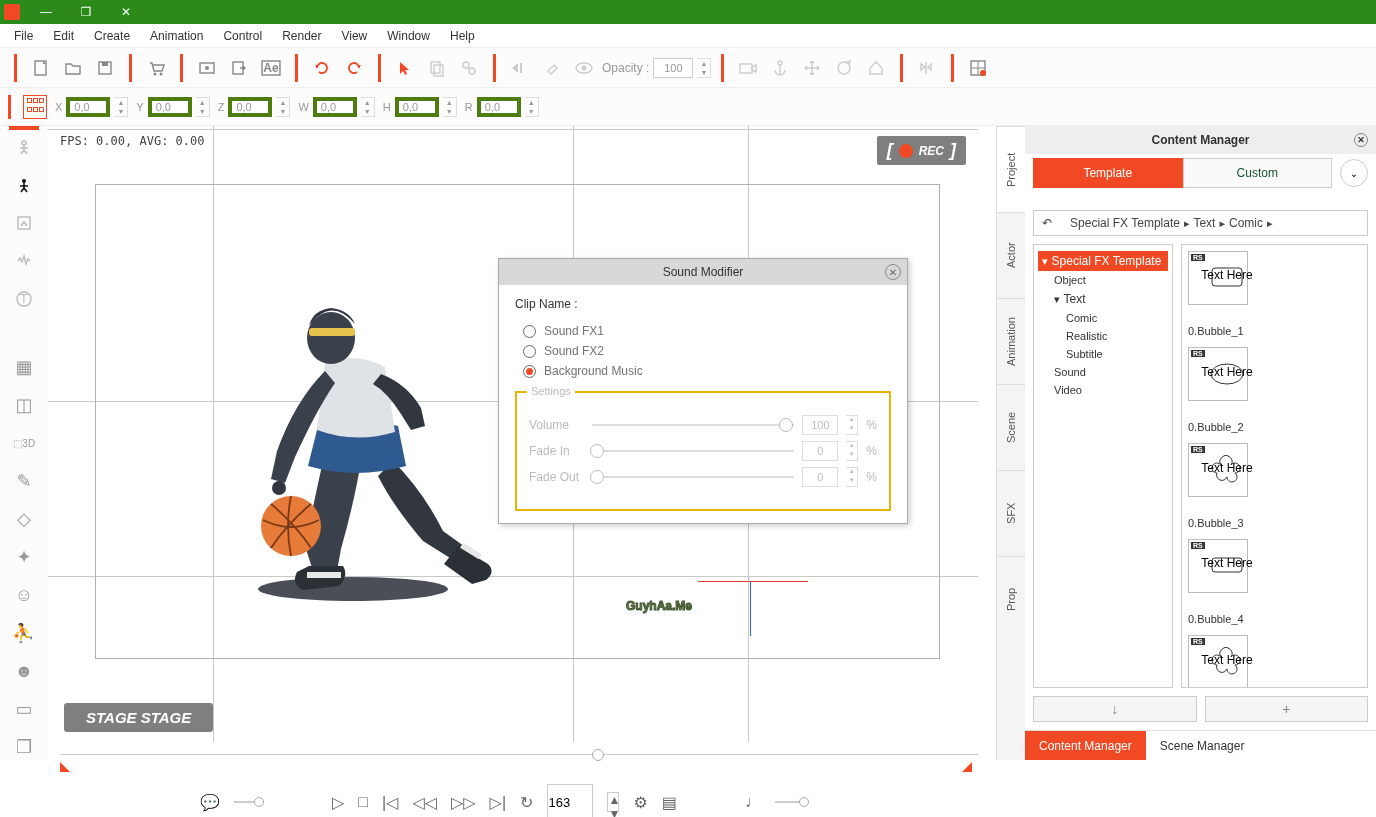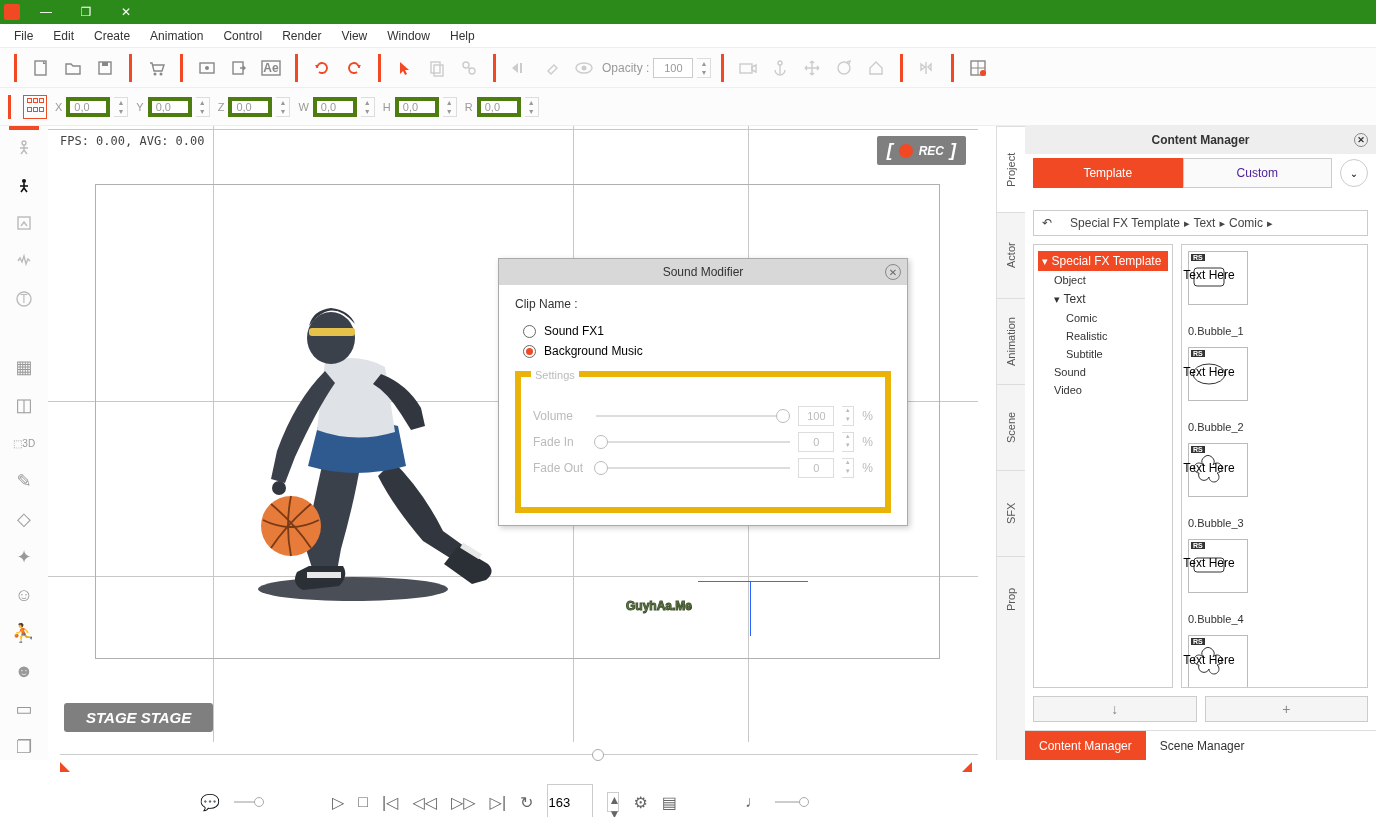--- a/index.html
+++ b/index.html
@@ -38,56 +38,56 @@
 .cg-h{position:absolute;left:0;right:18px;height:1px;background:#c8c8c8}
 .cg-v{position:absolute;top:0;bottom:18px;width:1px;background:#c8c8c8}
 .safe-frame{position:absolute;border:1px solid #b0b0b0}
 .cross-red{position:absolute;width:100px;height:1px;background:#e53935}
 .cross-blue{position:absolute;width:1px;height:50px;background:#2962ff}
 .dialog{position:absolute;top:132px;left:450px;width:410px;background:#fff;border:1px solid #aaa;box-shadow:2px 2px 6px rgba(0,0,0,0.2)}
 .dlg-title{height:26px;background:#d8d8d8;display:flex;align-items:center;justify-content:center;position:relative;font-size:12px;color:#333}
 .dlg-close{position:absolute;right:6px;width:16px;height:16px;border:1px solid #888;border-radius:50%;display:flex;align-items:center;justify-content:center;font-size:10px;color:#666}
 .dlg-body{padding:12px 16px}
 .dlg-body .label{font-size:12px;color:#333;margin-bottom:10px}
-.radio-row{display:flex;align-items:center;gap:8px;padding:3px 8px;font-size:12px;color:#000000}
+.radio-row{display:flex;align-items:center;gap:8px;padding:3px 8px;font-size:12px;color:#737373}
 .radio{width:13px;height:13px;border:1px solid #666;border-radius:50%;display:flex;align-items:center;justify-content:center}
 .radio.checked::after{content:"";width:7px;height:7px;background:#f04923;border-radius:50%}
-.settings-box{border:6px solid #eab308;margin-top:10px;padding:23px 12px;position:relative}
+.settings-box{border:2px solid #eab308;margin-top:10px;padding:16px 12px;position:relative}
 .settings-box .legend{position:absolute;top:-8px;left:10px;background:#fff;padding:0 4px;font-size:11px;color:#bbb}
 .slider-row{display:flex;align-items:center;gap:8px;margin:6px 0;color:#bbb;font-size:11px}
 .slider-row .sl-label{width:55px}
 .slider-track{flex:1;height:2px;background:#ddd;position:relative}
 .slider-thumb{width:14px;height:14px;background:#fff;border:1px solid #bbb;border-radius:50%;position:absolute;top:-6px}
 .slider-row input{width:36px;height:20px;border:1px solid #ddd;text-align:center;color:#bbb;font-size:11px}
 .slider-row .spin2{width:12px;height:20px;border:1px solid #ddd;border-left:none;display:flex;flex-direction:column}
 .slider-row .spin2 div{flex:1;font-size:6px;color:#bbb;text-align:center}
 .watermark{position:absolute;bottom:120px;right:30px;pointer-events:none;opacity:0.9}
 .right-panel{width:380px;background:#fff;border-left:1px solid #ddd;display:flex}
 .side-tabs{width:28px;background:#f4f4f4;display:flex;flex-direction:column}
 .side-tab{flex:0 0 86px;writing-mode:vertical-rl;transform:rotate(180deg);display:flex;align-items:center;justify-content:center;font-size:11px;color:#555;border-bottom:1px solid #ddd;cursor:default}
 .side-tab.active{background:#fff}
 .panel-body{flex:1;display:flex;flex-direction:column}
 .panel-header{height:28px;background:#eee;display:flex;align-items:center;justify-content:center;font-size:12px;font-weight:bold;color:#333;position:relative}
 .panel-header .x{position:absolute;right:8px;width:14px;height:14px;border:1px solid #888;border-radius:50%;display:flex;align-items:center;justify-content:center;font-size:9px}
 .top-tabs{display:flex;height:30px;margin:4px 8px 14px}
 .top-tab{flex:1;display:flex;align-items:center;justify-content:center;font-size:12px;border:1px solid #ccc}
 .top-tab.active{background:#f04923;color:#fff;border-color:#f04923}
-.top-tab:not(.active){background:#fafafa;color:#4c1d95}
+.top-tab:not(.active){background:#fafafa;color:#14532d}
 .expand-btn{width:28px;height:28px;margin:5px 8px 0 0;border:1px solid #ccc;border-radius:50%;display:flex;align-items:center;justify-content:center;font-size:10px}
 .top-tabs-wrap{display:flex;align-items:flex-start}
 .breadcrumb{margin:8px;border:1px solid #ccc;height:26px;display:flex;align-items:center;padding:0 8px;font-size:11px;color:#444;gap:4px}
 .content-split{flex:1;display:flex;margin:0 8px 8px;gap:8px;overflow:hidden}
 .tree{width:140px;border:1px solid #ccc;padding:6px 4px;overflow:auto}
 .tree-item{padding:3px 4px;font-size:11px;color:#333;display:flex;align-items:center;gap:4px}
 .tree-item.selected{background:#f04923;color:#fff}
 .tree-item.l1{padding-left:16px}
 .tree-item.l2{padding-left:28px}
 .thumbs{flex:1;border:1px solid #ccc;padding:6px;overflow:auto}
 .thumb{margin-bottom:10px}
-.thumb-img{width:60px;height:54px;border:1px solid #bbb;background:#fff;position:relative;display:flex;align-items:center;justify-content:flex-start}
+.thumb-img{width:60px;height:54px;border:1px solid #bbb;background:#fff;position:relative;display:flex;align-items:center;justify-content:flex-end}
 .thumb-img .rs{position:absolute;top:2px;left:2px;font-size:7px;font-weight:bold;background:#333;color:#fff;padding:0 2px}
 .thumb-label{font-size:11px;color:#333;margin-top:20px}
 .bottom-btns{display:flex;gap:8px;margin:0 8px 8px}
 .bottom-btns button{flex:1;height:26px;border:1px solid #ccc;background:#f5f5f5;font-size:14px;color:#888}
 .bottom-tabs{display:flex;height:30px;border-top:1px solid #ddd}
 .btab{padding:0 14px;display:flex;align-items:center;font-size:12px}
 .btab.active{background:#f04923;color:#fff}
 .btab:not(.active){background:#fff;color:#333}
 .tl-track{position:absolute;top:754px;left:60px;right:398px;height:6px}
 .tl-line{position:absolute;top:0;left:0;right:0;height:1px;background:#ccc}
@@ -405,20 +405,24 @@
     <div class="dialog">
       <div class="dlg-title">
         <span>Sound Modifier</span>
         <div class="dlg-close">✕</div>
       </div>
       <div class="dlg-body">
         <div class="label">Clip Name :</div>
         <div class="radio-row">
             <div class="radio"></div>
             <span>Sound FX1</span>
+          </div>
+        <div class="radio-row">
+            <div class="radio"></div>
+            <span>Sound FX2</span>
           </div>
         <div class="radio-row">
             <div class="radio checked"></div>
             <span>Background Music</span>
           </div>
         <div class="settings-box">
           <div class="legend">Settings</div>
           <div class="slider-row">
             <div class="sl-label">Volume</div>
             <div class="slider-track">

